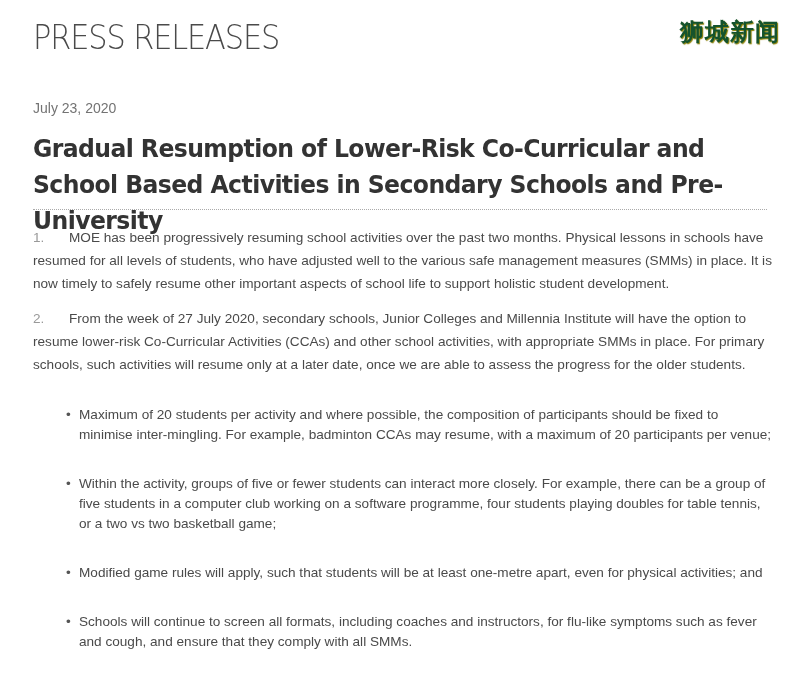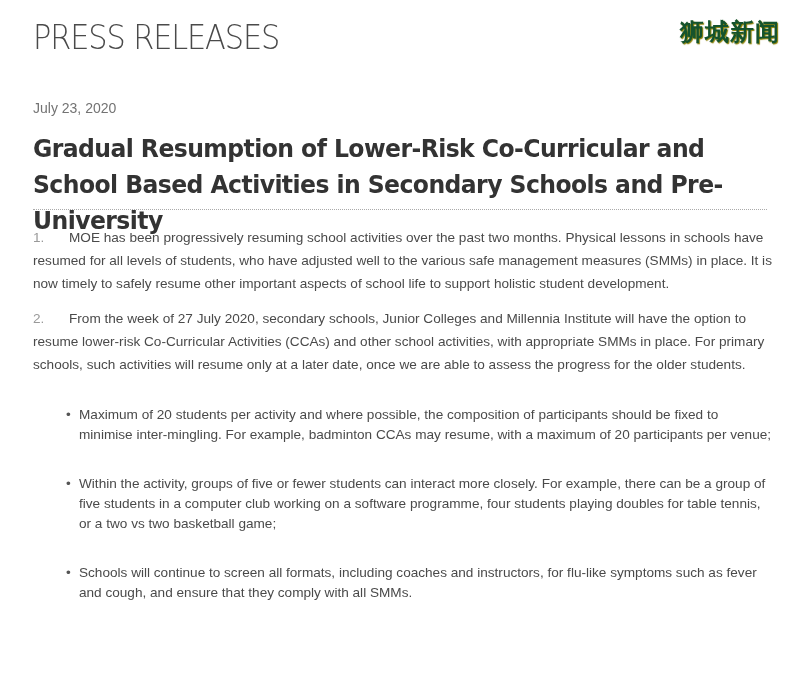--- a/index.html
+++ b/index.html
@@ -25,15 +25,16 @@
 <div class="date">July 23, 2020</div>
 <h1 class="headline" style="margin:0;">Gradual Resumption of Lower-Risk Co-Curricular and School Based Activities in Secondary Schools and Pre-University</h1>
 <div class="divider"></div>
 
 <div class="content">
   <p class="para"><span class="num">1.</span><span>MOE has been progressively resuming school activities over the past two months. Physical lessons in schools have resumed for all levels of students, who have adjusted well to the various safe management measures (SMMs) in place. It is now timely to safely resume other important aspects of school life to support holistic student development.</span></p>
   <p class="para"><span class="num">2.</span><span>From the week of 27 July 2020, secondary schools, Junior Colleges and Millennia Institute will have the option to resume lower-risk Co-Curricular Activities (CCAs) and other school activities, with appropriate SMMs in place. For primary schools, such activities will resume only at a later date, once we are able to assess the progress for the older students.</span></p>
   <ul class="bullets">
     <li>Maximum of 20 students per activity and where possible, the composition of participants should be fixed to minimise inter-mingling. For example, badminton CCAs may resume, with a maximum of 20 participants per venue;</li>
     <li>Within the activity, groups of five or fewer students can interact more closely. For example, there can be a group of five students in a computer club working on a software programme, four students playing doubles for table tennis, or a two vs two basketball game;</li>
+    <li>Modified game rules will apply, such that students will be at least one-metre apart, even for physical activities; and</li>
     <li>Schools will continue to screen all formats, including coaches and instructors, for flu-like symptoms such as fever and cough, and ensure that they comply with all SMMs.</li>
   </ul>
 </div>
 
 </body></html>

